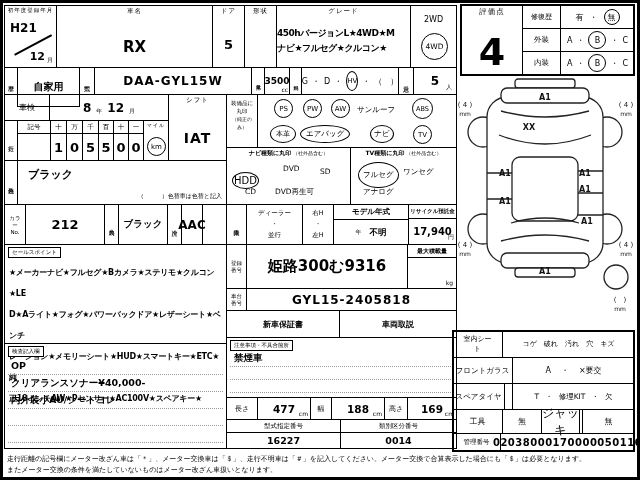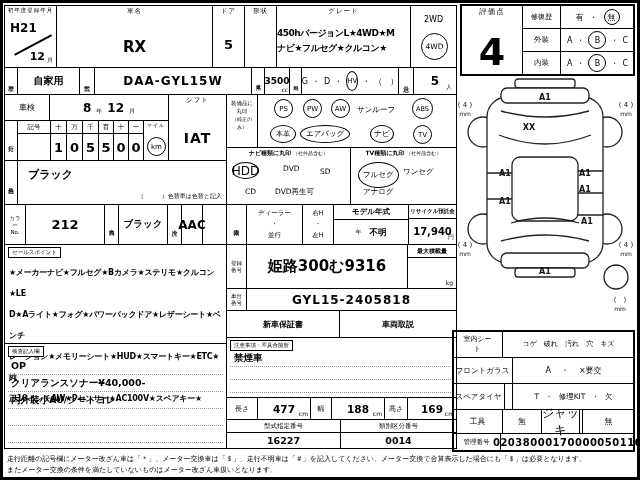--- a/index.html
+++ b/index.html
@@ -78,21 +78,21 @@
   <div class="c ctr" style="left:522px;top:51px;width:39px;height:24px;font-size:7.5px">内装</div>
   <div class="c ctr" style="left:560px;top:51px;width:75px;height:24px;gap:4px;font-size:8px">
     <span>A</span>
     <span>・</span>
     <span class="circ" style="width:18px;height:18px">B</span>
     <span>・</span>
     <span>C</span>
   </div>
 
   <div class="c vl" style="left:4px;top:67px;width:14px;height:28px">車歴</div>
-  <div class="c ctr vb" style="left:17px;top:67px;width:63px;height:28px;font-size:10px">自家用</div>
+  <div class="c ctr vb" style="left:17px;top:67px;width:63px;height:40px;font-size:10px">自家用</div>
   <div class="c vl" style="left:79px;top:67px;width:16px;height:28px">型式</div>
   <div class="c ctr vb" style="left:94px;top:67px;width:158px;height:28px;font-size:12px;letter-spacing:1px">DAA-GYL15W</div>
   <div class="c vl" style="left:251px;top:67px;width:14px;height:28px;font-size:5px">排気量</div>
   <div class="c" style="left:264px;top:67px;width:26px;height:28px">
     <div class="ctr vb" style="height:100%;font-size:9px;padding-bottom:6px">3500</div>
     <span class="abs u" style="right:1px;bottom:1px">cc</span>
   </div>
   <div class="c vl" style="left:289px;top:67px;width:13px;height:28px;font-size:5px">燃料</div>
   <div class="c ctr" style="left:301px;top:67px;width:98px;height:28px;gap:4px;font-size:8px">
     <span>G</span>
@@ -157,21 +157,21 @@
     <span class="circ abs" style="left:42px;top:30px;height:18px;padding:0 5px;font-size:7.5px;border-radius:50%">エアバッグ</span>
     <span class="circ abs" style="left:112px;top:30px;width:24px;height:18px;font-size:7.5px;border-radius:50%">ナビ</span>
     <span class="circ abs" style="left:155px;top:30px;width:19px;height:19px;font-size:7px">TV</span>
   </div>
 
   <div class="c" style="left:226px;top:147px;width:125px;height:58px">
     <div class="hd" style="font-size:6px;letter-spacing:0">
       <span class="vb">ナビ種類に丸印</span>
       <span style="font-size:5px">（社外品含む）</span>
     </div>
-    <span class="circ abs" style="left:5px;top:14px;width:27px;height:17px;font-size:12px;border-radius:50%">HDD</span>
+    <span class="circ abs" style="left:5px;top:24px;width:27px;height:17px;font-size:10px;border-radius:50%">HDD</span>
     <span class="abs" style="left:56px;top:16px;font-size:7.5px">DVD</span>
     <span class="abs" style="left:93px;top:19px;font-size:7.5px">SD</span>
     <span class="abs" style="left:18px;top:39px;font-size:7.5px">CD</span>
     <span class="abs" style="left:48px;top:39px;font-size:7.5px">DVD再生可</span>
   </div>
   <div class="c" style="left:350px;top:147px;width:107px;height:58px">
     <div class="hd" style="font-size:6px;letter-spacing:0">
       <span class="vb">TV種類に丸印</span>
       <span style="font-size:5px">（社外品含む）</span>
     </div>

